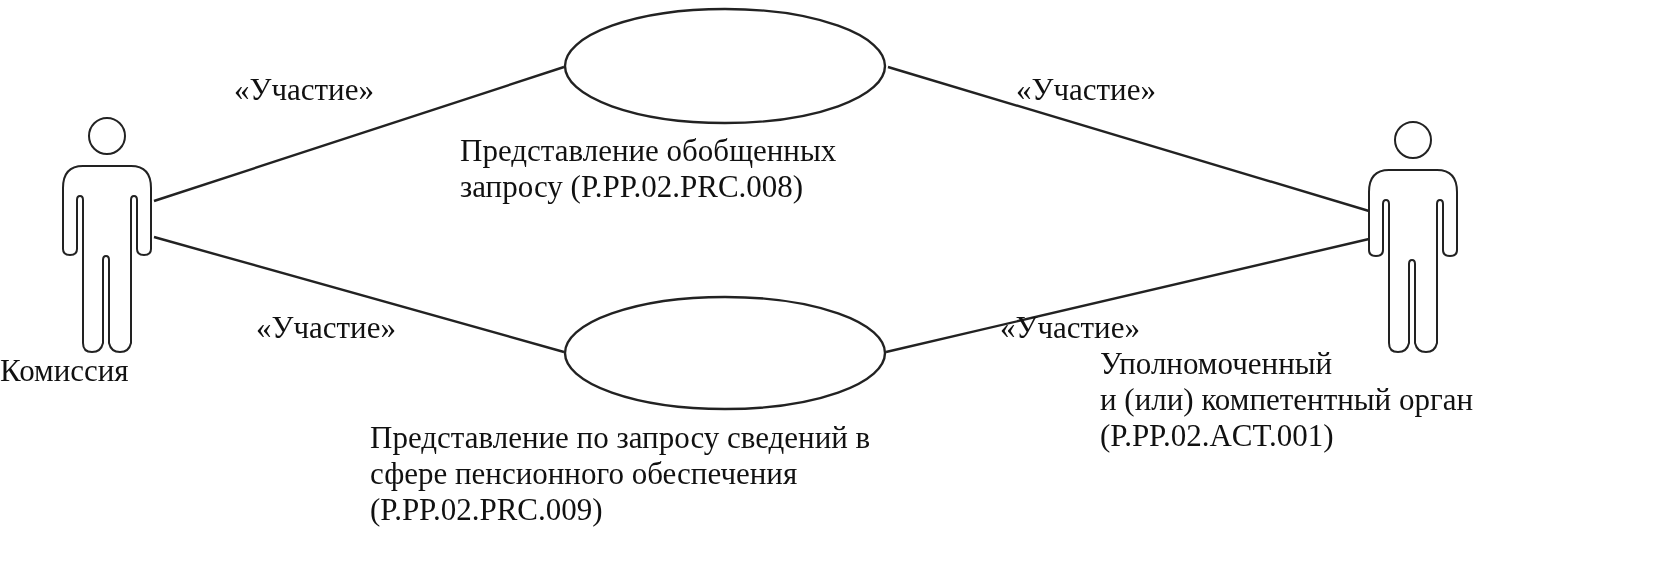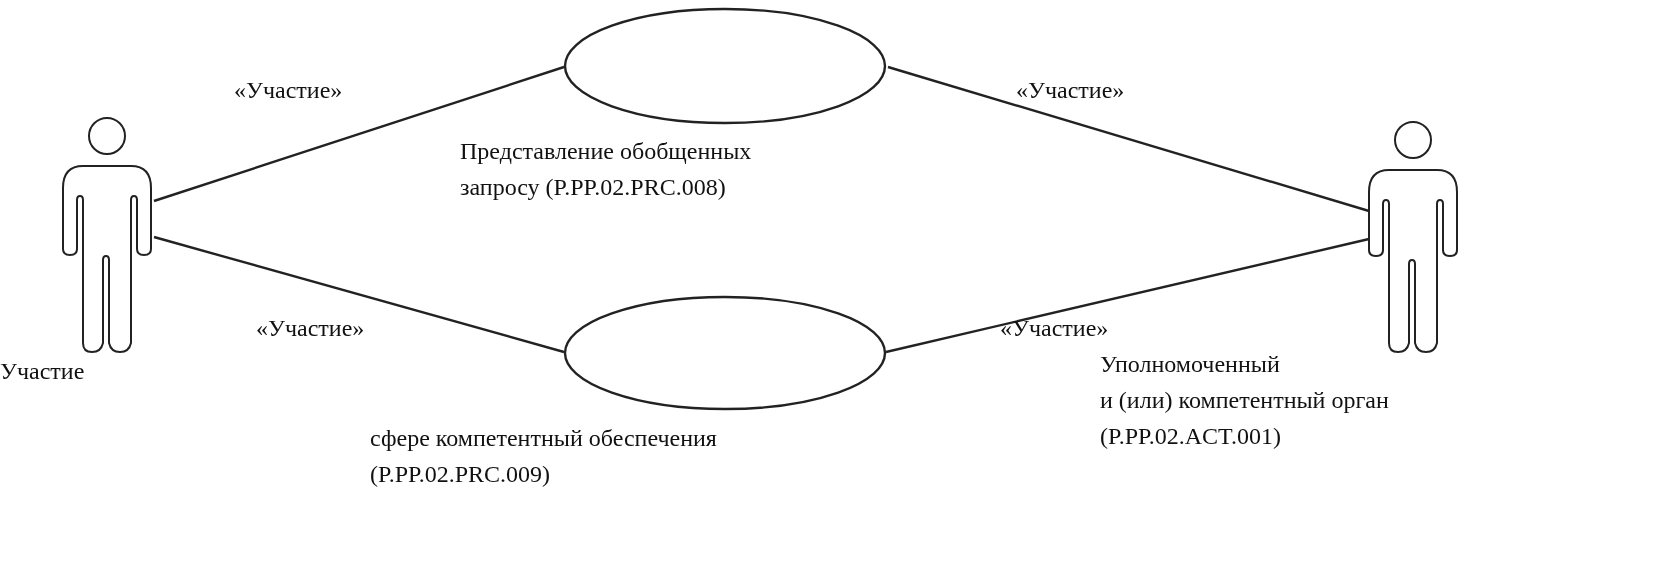--- a/index.html
+++ b/index.html
@@ -1,19 +1,19 @@
 <!DOCTYPE html>
 <html><head>
 <meta charset="utf-8">
 <style>
   html, body { margin: 0; padding: 0; background: #ffffff; }
   body { width: 1654px; height: 577px; position: relative; overflow: hidden;
          font-family: "Liberation Serif", "DejaVu Serif", serif; color: #111; }
   svg.canvas { position: absolute; left: 0; top: 0; }
-  .lbl { position: absolute; font-size: 24px; line-height: 36px; white-space: nowrap; }
+  .lbl { position: absolute; font-size: 31px; line-height: 36px; white-space: nowrap; }
   .center { text-align: left; }
 </style>
 </head>
 <body>
 
 <svg class="canvas" width="1654" height="577" viewBox="0 0 1654 577">
 
   <line x1="154" y1="201" x2="564" y2="67" stroke="#222" stroke-width="2.4"></line>
   <line x1="154" y1="237" x2="564" y2="352" stroke="#222" stroke-width="2.4"></line>
   <line x1="1369" y1="211" x2="888" y2="67" stroke="#222" stroke-width="2.4"></line>
@@ -36,24 +36,25 @@
 <div class="lbl" style="left:234px; top:72px;">«Участие»</div>
 <div class="lbl" style="left:256px; top:310px;">«Участие»</div>
 <div class="lbl" style="left:1016px; top:72px;">«Участие»</div>
 <div class="lbl" style="left:1000px; top:310px;">«Участие»</div>
 
 <div class="lbl center" style="left:460px; top:133px; width:530px;">
   <div>Представление обобщенных</div>
   <div>запросу (P.PP.02.PRC.008)</div>
 </div>
 <div class="lbl center" style="left:370px; top:420px; width:640px;">
-  <div>сфере компетентный обеспечения</div>
+  <div>Представление по запросу сведений в</div>
+  <div>сфере пенсионного обеспечения</div>
   <div>(P.PP.02.PRC.009)</div>
 </div>
 
 <div class="lbl center" style="left:0px; top:353px; width:210px;">
-  <div>Участие</div>
+  <div>Комиссия</div>
 </div>
 <div class="lbl center" style="left:1100px; top:346px; width:640px;">
   <div>Уполномоченный</div>
   <div>и (или) компетентный орган</div>
   <div>(P.PP.02.ACT.001)</div>
 </div>
 
 </body></html>

